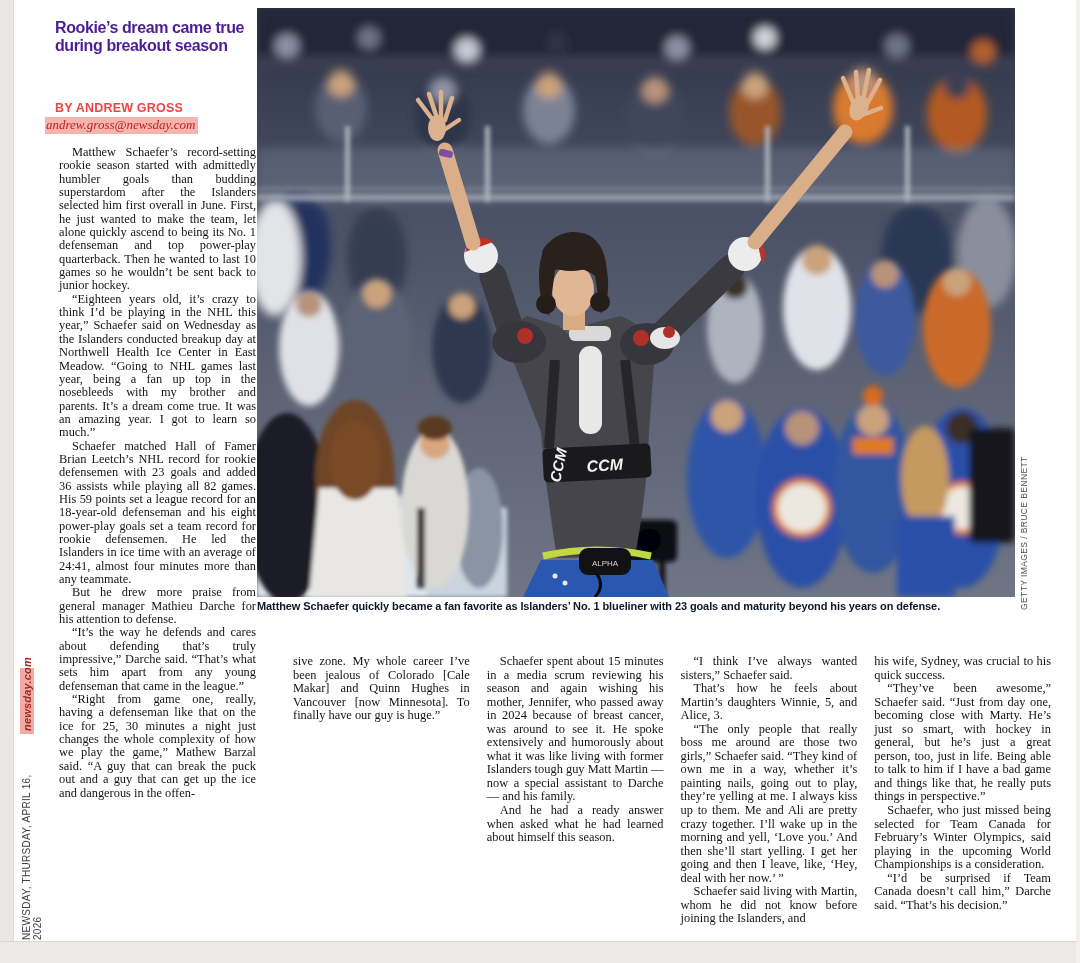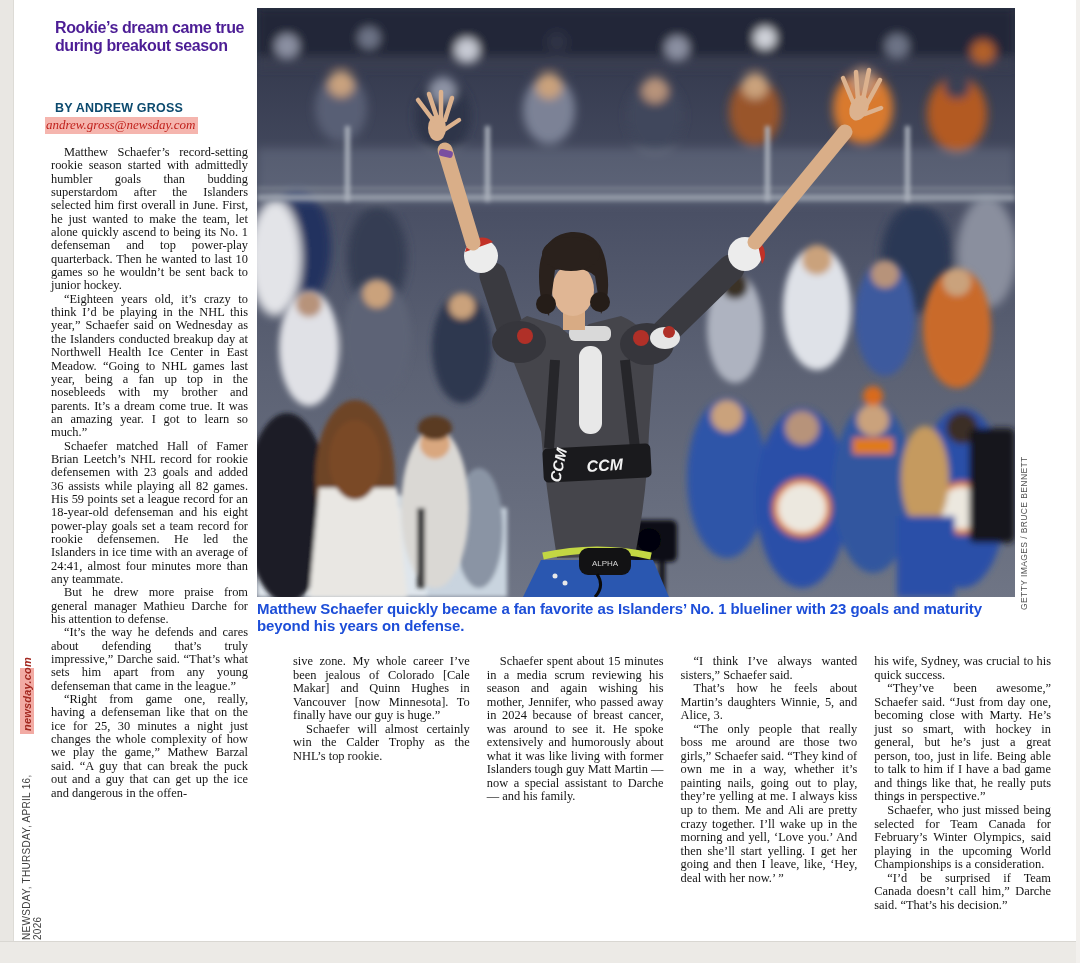--- a/index.html
+++ b/index.html
@@ -23,40 +23,40 @@
   }
 
   .headline{
     position:absolute;left:55px;top:8px;width:204px;
     font-family:"Liberation Sans",sans-serif;font-weight:700;
     font-size:16px;line-height:1.15;letter-spacing:-.4px;color:#4c1d95;
   }
   .byline{
     position:absolute;left:55px;top:101px;
     font-family:"Liberation Sans",sans-serif;font-weight:700;font-size:12.5px;
-    color:#0c4a6e;letter-spacing:.2px;
+    color:#ef4444;letter-spacing:.2px;
   }
   .email{
     position:absolute;left:45px;top:117px;
     font-family:"Liberation Serif",serif;font-style:italic;font-size:13px;
     color:#bf1f1a;background:#f5b5ae;padding:0 3px 1px 1px;
   }
 
   .lead-col{
-    position:absolute;left:51px;top:146px;width:197px;
+    position:absolute;left:59px;top:146px;width:197px;
     font-size:12.4px;line-height:13.35px;text-align:justify;
   }
   .para{margin:0;}
   .para.ind{text-indent:13px;}
 
   .photo-wrap{position:absolute;left:257px;top:8px;width:758px;height:589px;background:#3c4250;overflow:hidden;}
   .caption{
     position:absolute;left:257px;top:600px;width:760px;
-    font-family:"Liberation Sans",sans-serif;font-weight:700;font-size:15px;
-    letter-spacing:-.1px;color:#1d4ed8;
+    font-family:"Liberation Sans",sans-serif;font-weight:700;font-size:11px;
+    letter-spacing:-.1px;color:#0f172a;
   }
   .credit{
     position:absolute;left:1019px;top:376px;height:234px;
     font-family:"Liberation Sans",sans-serif;font-size:8.5px;color:#4f4f4f;letter-spacing:.4px;
     white-space:nowrap;
   }
 
   .cols{position:absolute;left:257px;top:655px;width:758px;display:flex;gap:17px;margin-left:36px;}
   .col{width:180px;font-size:12.4px;line-height:13.55px;text-align:justify;}
 </style>
@@ -261,29 +261,30 @@
     </g>
   </svg>
 </div>
 
 <div class="caption">Matthew Schaefer quickly became a fan favorite as Islanders’ No. 1 blueliner with 23 goals and maturity beyond his years on defense.</div>
 <div class="credit vert">GETTY IMAGES / BRUCE BENNETT</div>
 
 <div class="cols">
   <div class="col">
       <p class="para">sive zone. My whole career I’ve been jealous of Colorado [Cale Makar] and Quinn Hughes in Vancouver [now Minnesota]. To finally have our guy is huge.”</p>
-      <p class="para ind">Schaefer will almost certainly win the Calder Trophy as the NHL’s top rookie.</p>
     </div>
   <div class="col">
       <p class="para ind">Schaefer spent about 15 minutes in a media scrum reviewing his season and again wishing his mother, Jennifer, who passed away in 2024 because of breast cancer, was around to see it. He spoke extensively and humorously about what it was like living with former Islanders tough guy Matt Martin — now a special assistant to Darche — and his family.</p>
+      <p class="para ind">And he had a ready answer when asked what he had learned about himself this season.</p>
     </div>
   <div class="col">
       <p class="para ind">“I think I’ve always wanted sisters,” Schaefer said.</p>
       <p class="para ind">That’s how he feels about Martin’s daughters Winnie, 5, and Alice, 3.</p>
       <p class="para ind">“The only people that really boss me around are those two girls,” Schaefer said. “They kind of own me in a way, whether it’s painting nails, going out to play, they’re yelling at me. I always kiss up to them. Me and Ali are pretty crazy together. I’ll wake up in the morning and yell, ‘Love you.’ And then she’ll start yelling. I get her going and then I leave, like, ‘Hey, deal with her now.’ ”</p>
+      <p class="para ind">Schaefer said living with Martin, whom he did not know before joining the Islanders, and</p>
     </div>
   <div class="col">
       <p class="para">his wife, Sydney, was crucial to his quick success.</p>
       <p class="para ind">“They’ve been awesome,” Schaefer said. “Just from day one, becoming close with Marty. He’s just so smart, with hockey in general, but he’s just a great person, too, just in life. Being able to talk to him if I have a bad game and things like that, he really puts things in perspective.”</p>
       <p class="para ind">Schaefer, who just missed being selected for Team Canada for February’s Winter Olympics, said playing in the upcoming World Championships is a consideration.</p>
       <p class="para ind">“I’d be surprised if Team Canada doesn’t call him,” Darche said. “That’s his decision.”</p>
     </div>
 </div>
 
 </body></html>

